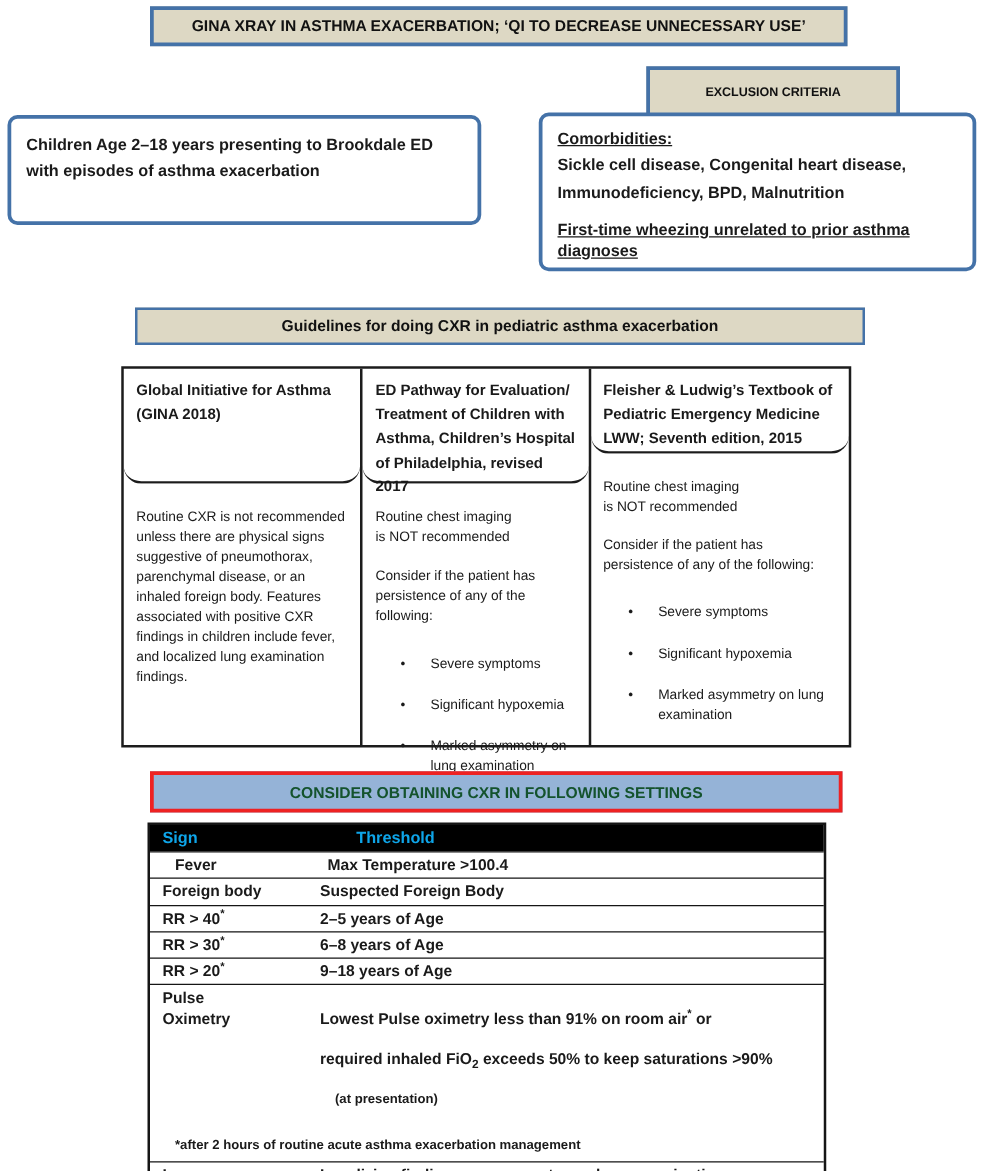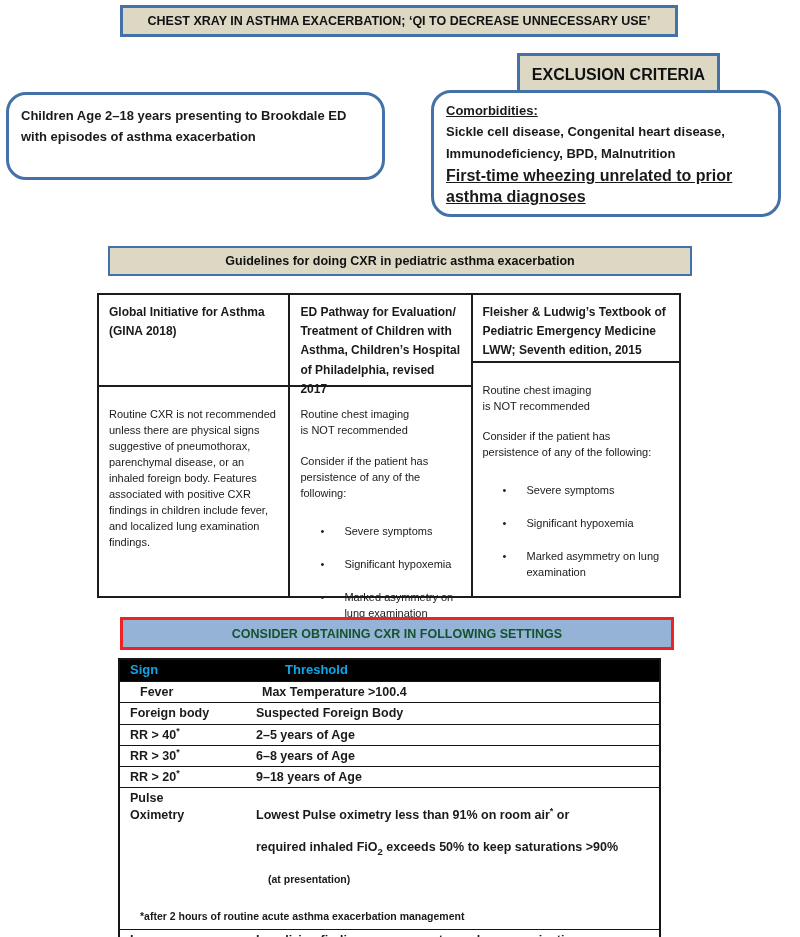--- a/index.html
+++ b/index.html
@@ -24,39 +24,39 @@
     border: 3px solid #4472a8;
     display: flex;
     align-items: center;
     justify-content: center;
     font-weight: bold;
     text-align: center;
     color: #111;
   }
   .title-box   { left: 120px; top: 5px;   width: 558px; height: 32px; font-size: 12.5px; }
   .incl-header { left: 63px;  top: 53px;  width: 202px; height: 31px; font-size: 12.5px; }
-  .excl-header { left: 517px; top: 53px;  width: 203px; height: 43px; font-size: 16px; }
+  .excl-header { left: 517px; top: 53px;  width: 203px; height: 43px; font-size: 10px; }
   .guide-header{ left: 108px; top: 246px; width: 584px; height: 30px; font-size: 12.5px; border-width: 2.5px; }
 
   
   .round-box {
     position: absolute;
     border: 3px solid #4472a8;
-    border-radius: 20px;
+    border-radius: 8px;
     background: #ffffff;
     padding: 10px 12px;
     font-weight: bold;
     font-size: 13px;
     line-height: 1.65;
   }
   .incl-box { left: 6px;   top: 92px; width: 379px; height: 88px; }
   .excl-box { left: 431px; top: 90px; width: 350px; height: 127px; padding-top: 7px; }
   .pre { white-space: pre-line; }
   .u { text-decoration: underline; }
-  .excl-foot { font-size: 16px; text-decoration: underline; margin-top: 2px; line-height: 1.3; }
+  .excl-foot { font-size: 13px; text-decoration: underline; margin-top: 12px; line-height: 1.3; }
 
   
   .gtable {
     position: absolute;
     left: 97px; top: 293px;
     width: 584px; height: 305px;
     border: 2px solid #1c1c1c;
     display: flex;
     background: #fff;
   }
@@ -65,20 +65,21 @@
   .gcol1 { width: 33.0%; }
   .gcol2 { width: 31.4%; }
   .gcol3 { width: 35.6%; }
   .ghead {
     height: 92px;
     border-bottom: 2px solid #1c1c1c;
     padding: 8px 10px 0 10px;
     font-weight: bold;
     font-size: 12px;
     line-height: 1.6;
+    border-radius: 14px;
   }
   .gbody { padding: 20px 10px 0 10px; font-size: 11px; line-height: 1.45; }
   .gintro { white-space: pre-line; margin-bottom: 15px; }
   .gconsider { margin-bottom: 16px; }
   .gbullets { list-style: none; margin: 22px 0 0 0; padding: 0; }
   .gbullets li { display: flex; margin-bottom: 17px; }
   .bdot { width: 44px; text-align: center; flex: 0 0 44px; }
   .btext { flex: 1; line-height: 1.45; }
 
   
@@ -124,21 +125,21 @@
   }
   sup.star { font-size: 9px; vertical-align: super; line-height: 0; }
   sub.sub2 { font-size: 9.5px; vertical-align: sub; line-height: 0; }
 </style>
 </head>
 <body>
 
 <div class="page">
 
   <div class="tan-box title-box">
-    <span>CHEST XRAY IN ASTHMA EXACERBATION; ‘QI TO DECREASE UNNECESSARY USE’</span>
+    <span>GINA XRAY IN ASTHMA EXACERBATION; ‘QI TO DECREASE UNNECESSARY USE’</span>
   </div>
 
   <div class="tan-box excl-header">
     <span>EXCLUSION CRITERIA</span>
   </div>
 
   <div class="round-box incl-box">
     <div class="pre">Children Age 2–18 years presenting to Brookdale ED
 with  episodes of asthma exacerbation</div>
   </div>

